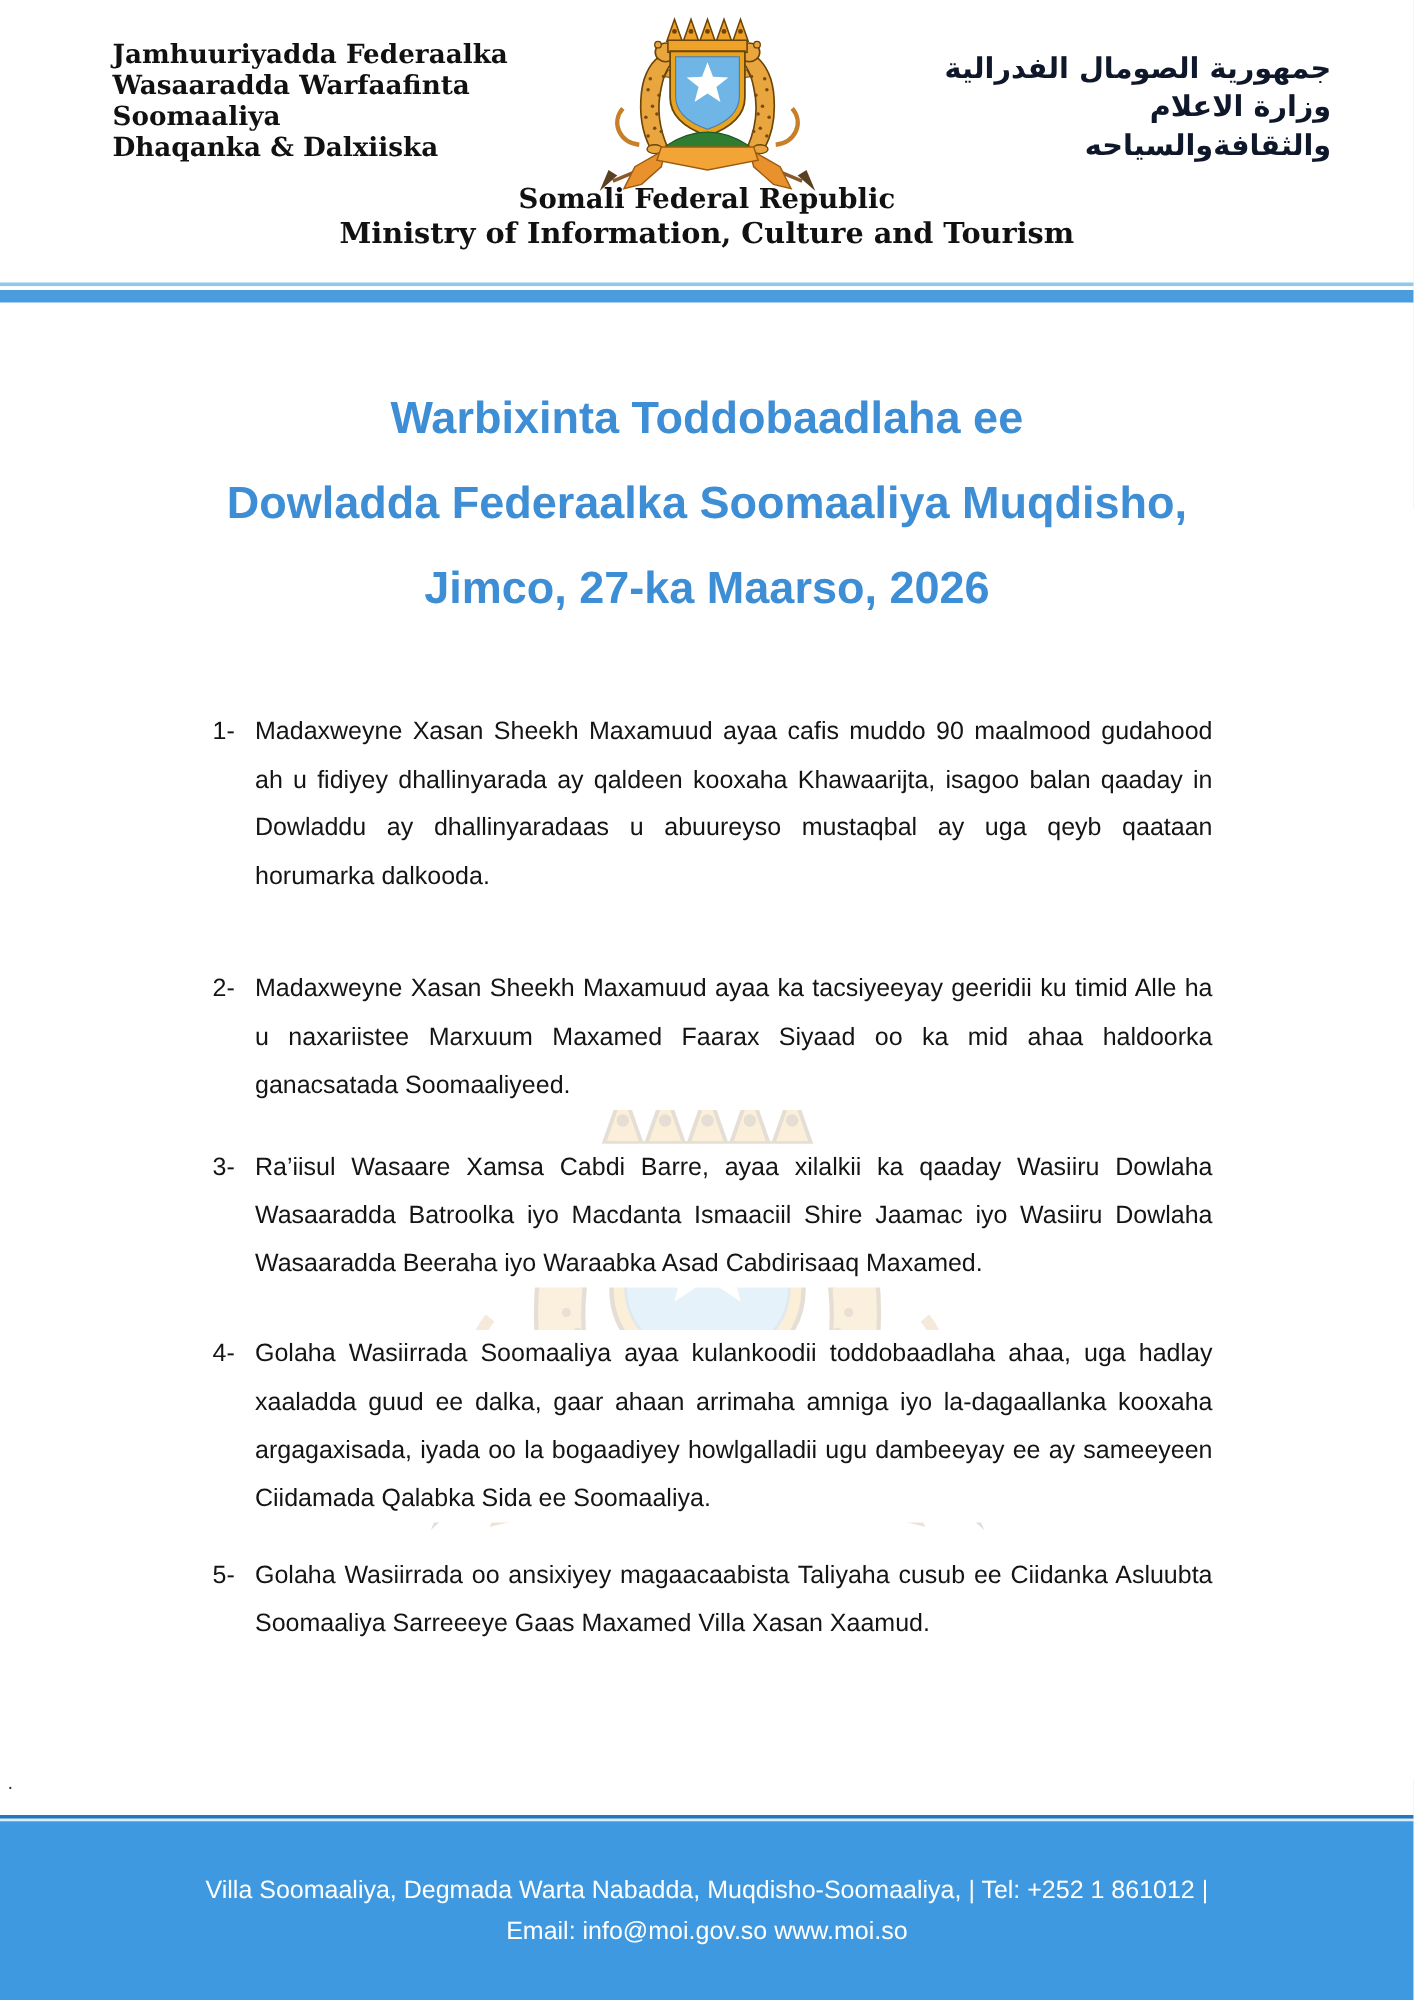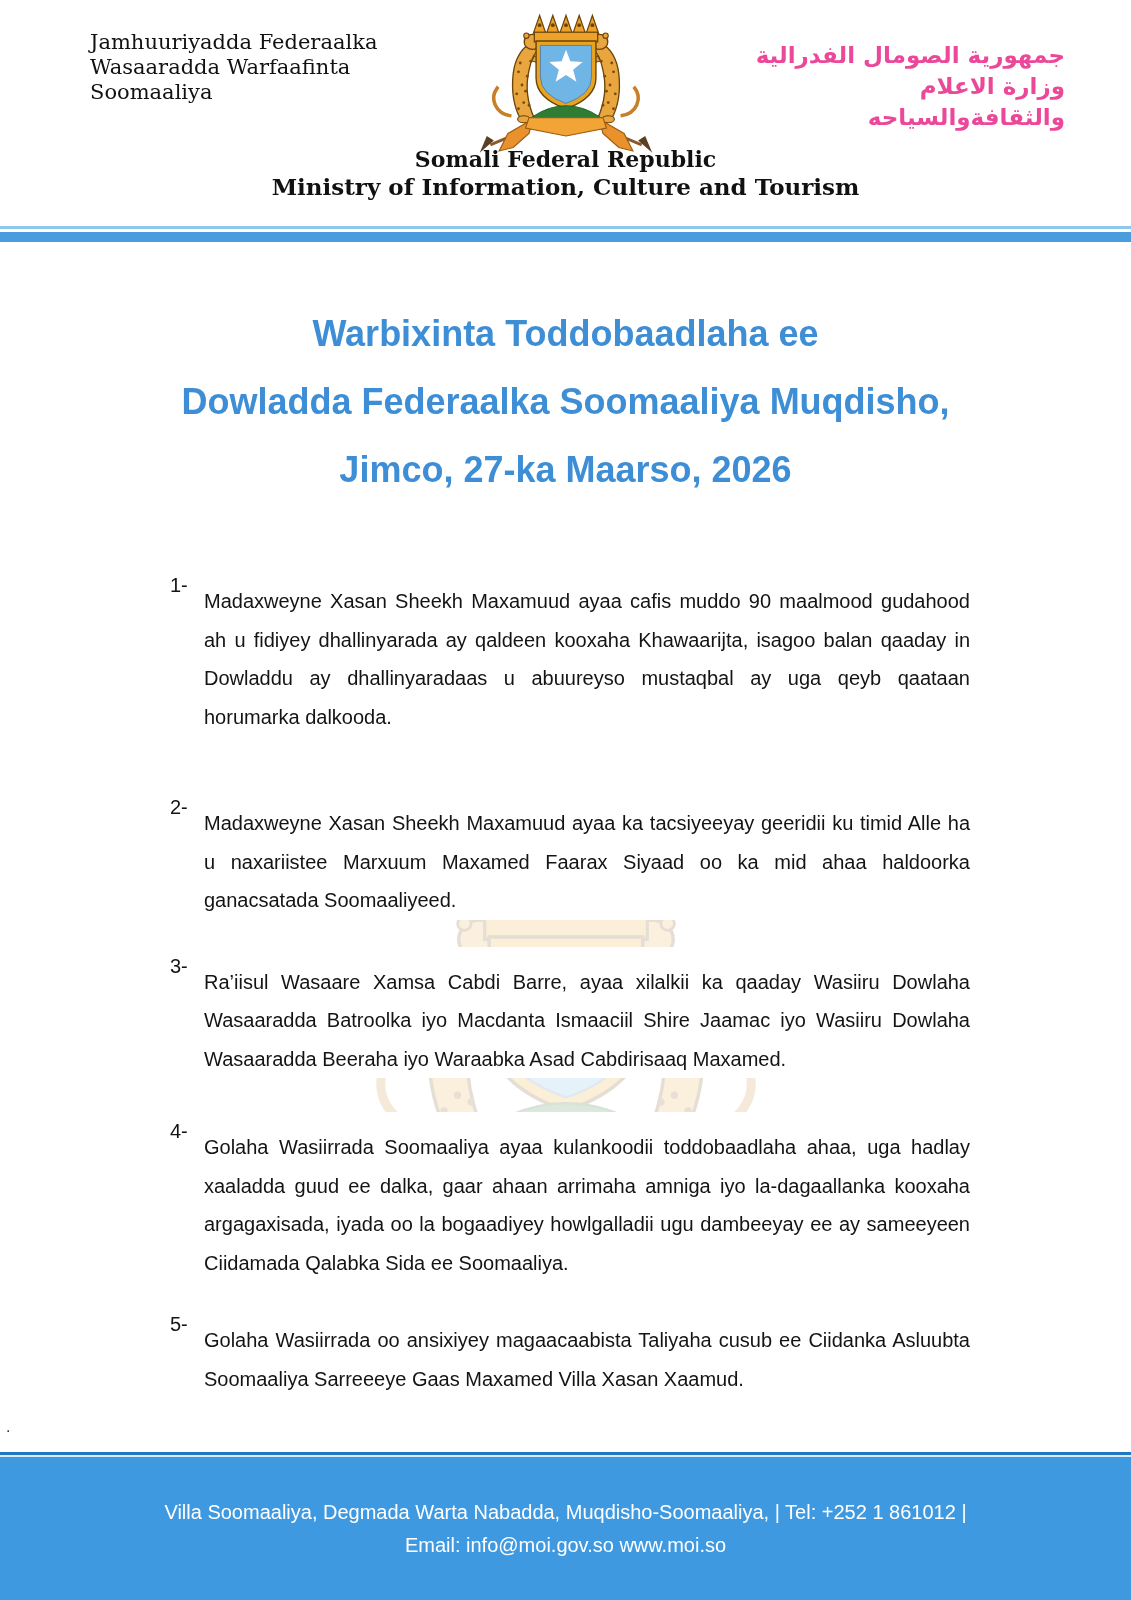--- a/index.html
+++ b/index.html
@@ -8,27 +8,27 @@
     width:1131px;height:1600px;
     margin:0 auto;
     background:#ffffff;
     overflow:hidden;
     font-family:"Liberation Sans","DejaVu Sans",sans-serif;
   }
   
   .org-block{
     position:absolute;left:90px;top:30px;width:360px;
     font-family:"DejaVu Serif","Liberation Serif",serif;
-    font-weight:normal;font-size:21px;line-height:25px;color:#111;
+    font-weight:bold;font-size:21px;line-height:25px;color:#111;
   }
   .arabic-block{
     position:absolute;right:66px;top:40px;width:380px;
     direction:rtl;text-align:right;
     font-family:"DejaVu Sans",sans-serif;
-    font-weight:bold;font-size:23px;line-height:31px;color:#ec4899;
+    font-weight:bold;font-size:23px;line-height:31px;color:#0f172a;
   }
   .emblem-box{position:absolute;left:478px;top:10px;width:176px;height:150px;z-index:3;}
   .en-center{
     position:absolute;left:0;top:146px;width:1131px;text-align:center;z-index:4;
     font-family:"DejaVu Serif","Liberation Serif",serif;font-weight:bold;color:#111;
   }
   .en-center .l1{font-size:22px;line-height:27px;}
   .en-center .l2{font-size:23px;line-height:28px;}
   
   .sep{position:absolute;left:0;top:226px;width:1131px;z-index:2;}
@@ -39,21 +39,21 @@
   .doc-title{
     position:absolute;left:0;top:300px;width:1131px;z-index:2;
     text-align:center;color:#3e8ed6;font-weight:bold;font-size:36px;line-height:68px;
   }
   
   .watermark{position:absolute;left:340px;top:858px;width:452px;height:384px;opacity:0.17;z-index:0;}
   
   .body-list{position:absolute;left:170px;top:566px;width:800px;z-index:1;}
   .item{display:flex;background:#ffffff;font-size:20px;line-height:38.5px;color:#141414;}
   .item .num{flex:0 0 34px;}
-  .item .txt{flex:1;text-align:justify;margin-top:16px;}
+  .item .txt{flex:1;text-align:justify;}
   .item.m1{margin-bottom:52px;}
   .item.m2{margin-bottom:27px;}
   .item.m3{margin-bottom:34px;}
   .item.m4{margin-bottom:23px;}
   .stray{position:absolute;left:6px;top:1418px;font-size:16px;color:#333;z-index:1;}
   
   .footer{position:absolute;left:0;top:1452px;width:1131px;height:148px;z-index:2;}
   .footer .f1{height:3px;background:#2277c0;}
   .footer .f2{height:2px;background:#d8ecf9;}
   .footer .fmain{height:143px;background:#3f99e0;color:#ffffff;text-align:center;
@@ -147,20 +147,21 @@
 <div class="page">
 
   <svg class="watermark" viewBox="0 0 200 170">
     <use href="#coat"></use>
   </svg>
 
   <div class="org-block">
     <div>Jamhuuriyadda Federaalka</div>
     <div>Wasaaradda Warfaafinta</div>
     <div>Soomaaliya</div>
+    <div>Dhaqanka &amp; Dalxiiska</div>
   </div>
 
   <svg class="emblem-box" viewBox="0 0 200 170">
     <use href="#coat"></use>
   </svg>
 
   <div class="arabic-block">
     <div>جمهورية الصومال الفدرالية</div>
     <div>وزارة الاعلام</div>
     <div>والثقافةوالسياحه</div>

